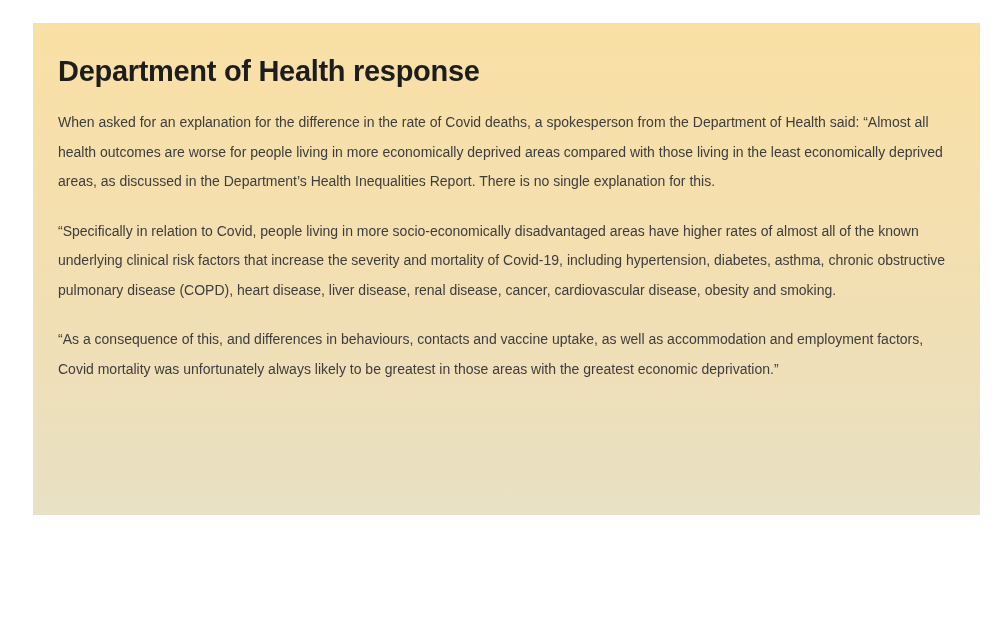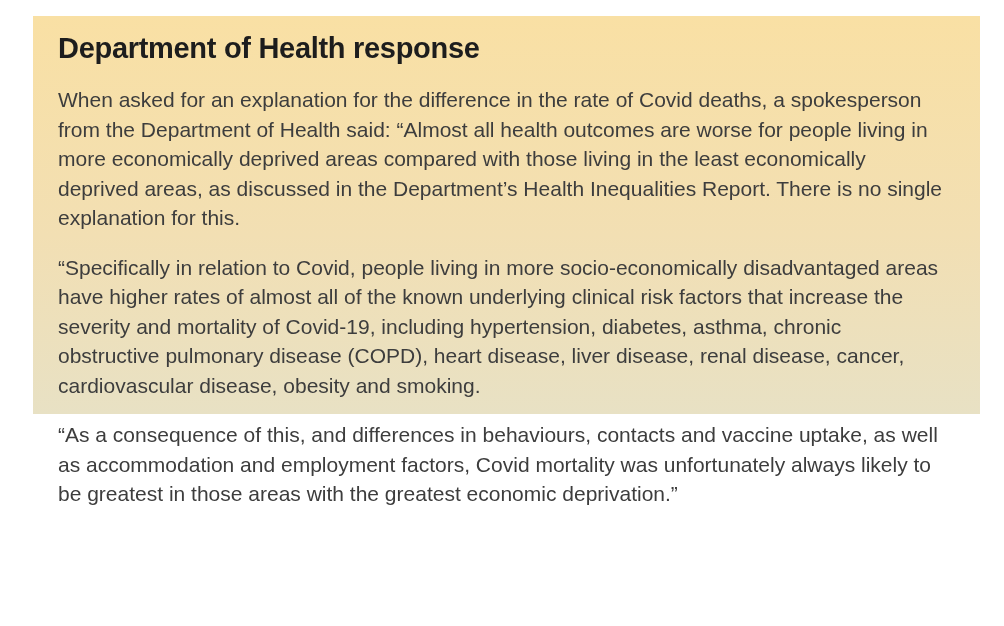--- a/index.html
+++ b/index.html
@@ -11,37 +11,37 @@
   .page {
     position: relative;
     width: 1004px;
     height: 626px;
     background: #ffffff;
     overflow: hidden;
   }
   .callout {
     position: absolute;
     left: 33px;
-    top: 16px;
+    top: 23px;
     width: 947px;
-    height: 398px;
+    height: 492px;
     box-sizing: border-box;
-    padding: 16px 32px 0 25px;
+    padding: 32px 32px 0 25px;
     background: linear-gradient(180deg, #f9e0a4 0%, #f2dfb3 55%, #e8e1c4 100%);
   }
   .callout h1 {
     margin: 0 0 20px 0;
     font-size: 29px;
     font-weight: 700;
     letter-spacing: -0.3px;
     color: #1d1d1d;
   }
   .callout p {
     margin: 0 0 20px 0;
-    font-size: 21px;
+    font-size: 14px;
     line-height: 29.5px;
     font-weight: 400;
     color: #3d3d3d;
     max-width: 902px;
   }
 </style>
 </head>
 <body>
 
 <div class="page">

